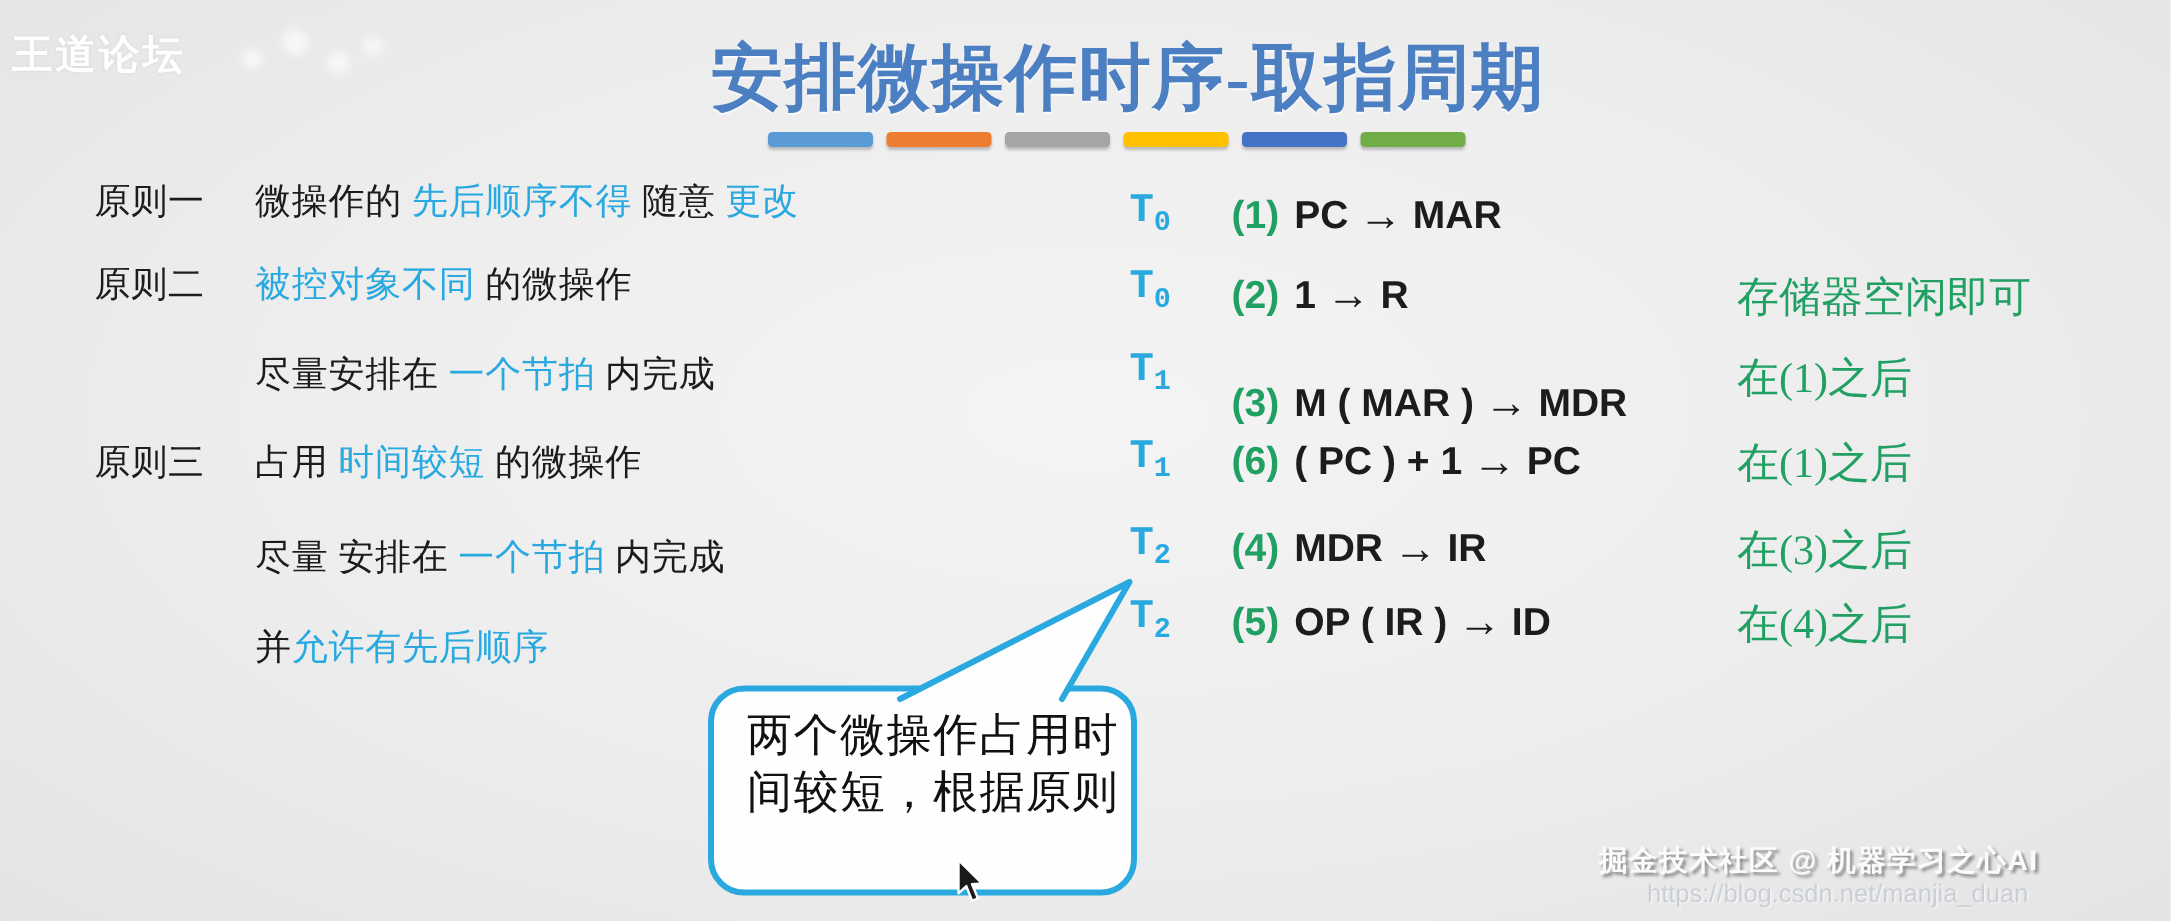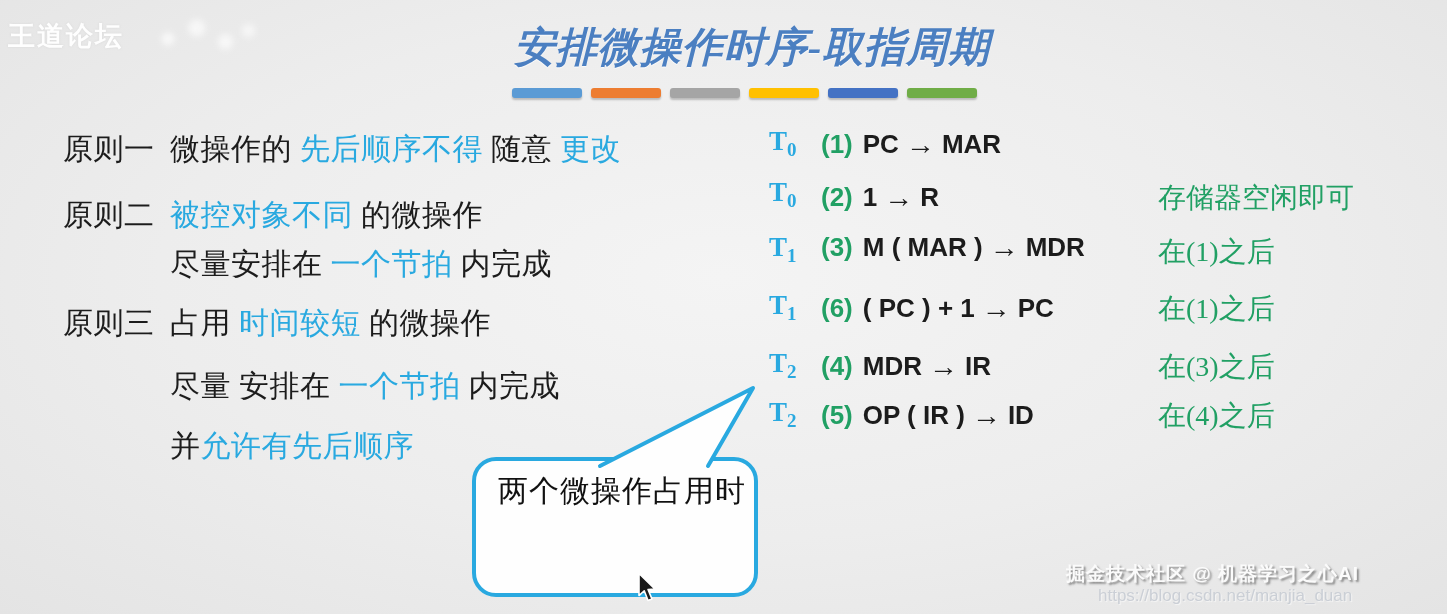--- a/index.html
+++ b/index.html
@@ -32,44 +32,43 @@
       radial-gradient(circle at 45% 40%, rgba(255,255,255,.8) 0 8px, transparent 9px),
       radial-gradient(circle at 70% 65%, rgba(255,255,255,.8) 0 7px, transparent 8px),
       radial-gradient(circle at 90% 45%, rgba(255,255,255,.75) 0 6px, transparent 7px);
     filter:blur(3px);opacity:.8;
   }
 
   
   .title{
     left:752px;top:20px;transform:translateX(-50%);
     white-space:nowrap;
-    font-size:41px;font-weight:700;letter-spacing:1px;
+    font-size:48px;font-weight:700;letter-spacing:1px;
     color:var(--title-blue);
     text-shadow:0 1px 1px rgba(255,255,255,.8);
-    font-style:italic;
   }
 
   
   .bars{left:512px;top:88px;display:flex;gap:9px;}
   .bar{width:70px;height:10px;border-radius:3px;box-shadow:0 2px 2px rgba(0,0,0,.22);}
 
   
   .prow{
     left:63px;white-space:nowrap;
-    font-size:30px;color:var(--ink);letter-spacing:.5px;margin-top:11px;
+    font-size:24px;color:var(--ink);letter-spacing:.5px;
   }
   .plabel{display:inline-block;width:107px;color:var(--ink);}
   .ck{color:var(--ink);}
   .cc{color:var(--cyan);}
 
   
   .trow{
     left:753px;
-    font-family:Liberation Serif, serif;
-    font-size:27px;font-weight:700;color:var(--cyan);margin-left:16px;
+    font-family:Liberation Mono, monospace;
+    font-size:27px;font-weight:700;color:var(--cyan);
   }
   .trow sub{font-size:19px;}
 
   .oprow{
     left:821px;white-space:nowrap;
     font-family:"Liberation Sans","DejaVu Sans",sans-serif;
     font-size:26px;font-weight:600;color:var(--ink);
   }
   .oprow .num{color:var(--green);margin-right:10px;}
   .oprow .arrow{font-weight:900;font-size:29px;margin:0 7px;position:relative;top:1px;}
@@ -120,21 +119,21 @@
   <div class="bar" style="background: rgb(237, 125, 49);"></div>
   <div class="bar" style="background: rgb(165, 165, 165);"></div>
   <div class="bar" style="background: rgb(255, 192, 0);"></div>
   <div class="bar" style="background: rgb(68, 114, 196);"></div>
   <div class="bar" style="background: rgb(112, 173, 71);"></div>
 </div>
 
 <div class="abs prow" style="top:118px">
   <span class="plabel">原则一</span><span class="ck">微操作的 </span><span class="cc">先后顺序不得</span><span class="ck"> 随意 </span><span class="cc">更改</span>
 </div>
-<div class="abs prow" style="top:184px">
+<div class="abs prow" style="top:173px">
   <span class="plabel">原则二</span><span class="cc">被控对象不同</span><span class="ck"> 的微操作</span>
 </div>
 <div class="abs prow" style="top:233px">
   <span class="plabel"></span><span class="ck">尽量安排在 </span><span class="cc">一个节拍</span><span class="ck"> 内完成</span>
 </div>
 <div class="abs prow" style="top:292px">
   <span class="plabel">原则三</span><span class="ck">占用 </span><span class="cc">时间较短</span><span class="ck"> 的微操作</span>
 </div>
 <div class="abs prow" style="top:355px">
   <span class="plabel"></span><span class="ck">尽量 安排在 </span><span class="cc">一个节拍</span><span class="ck"> 内完成</span>
@@ -149,41 +148,42 @@
 <div class="abs trow" style="top:290px"><span>T</span><sub>1</sub></div>
 <div class="abs trow" style="top:348px"><span>T</span><sub>2</sub></div>
 <div class="abs trow" style="top:397px"><span>T</span><sub>2</sub></div>
 
 <div class="abs oprow" style="top:127px">
   <span class="num">(1)</span><span>PC</span><span class="arrow">→</span><span>MAR</span>
 </div>
 <div class="abs oprow" style="top:180px">
   <span class="num">(2)</span><span>1</span><span class="arrow">→</span><span>R</span>
 </div>
-<div class="abs oprow" style="top:230px">
+<div class="abs oprow" style="top:252px">
   <span class="num">(3)</span><span>M ( MAR )</span><span class="arrow">→</span><span>MDR</span>
 </div>
 <div class="abs oprow" style="top:291px">
   <span class="num">(6)</span><span>( PC ) + 1</span><span class="arrow">→</span><span>PC</span>
 </div>
 <div class="abs oprow" style="top:349px">
   <span class="num">(4)</span><span>MDR</span><span class="arrow">→</span><span>IR</span>
 </div>
 <div class="abs oprow" style="top:398px">
   <span class="num">(5)</span><span>OP ( IR )</span><span class="arrow">→</span><span>ID</span>
 </div>
 
 <div class="abs note" style="top:179px">存储器空闲即可</div>
 <div class="abs note" style="top:233px">在(1)之后</div>
 <div class="abs note" style="top:290px">在(1)之后</div>
 <div class="abs note" style="top:348px">在(3)之后</div>
 <div class="abs note" style="top:397px">在(4)之后</div>
 
 <div class="abs bubble">
   <div>两个微操作占用时</div>
+  <div>间较短，根据原则</div>
 </div>
 <svg class="abs tail" viewBox="0 0 260 92">
   <polygon points="40,84 193,6 148,84" fill="#fefefe"></polygon>
   <polyline points="40,84 193,6 148,84" fill="none" style="stroke:var(--cyan)" stroke-width="4" stroke-linejoin="round" stroke-linecap="round"></polyline>
 </svg>
 
 <svg class="abs cursor" viewBox="0 0 14 22">
   <path d="M1.5,1 L1.5,16.2 L5.1,12.9 L7.7,19.6 L10.4,18.5 L7.7,12.0 L12.4,11.7 Z" fill="#1a1a1a" stroke="#ffffff" stroke-width="1.1" stroke-linejoin="round"></path>
 </svg>
 

